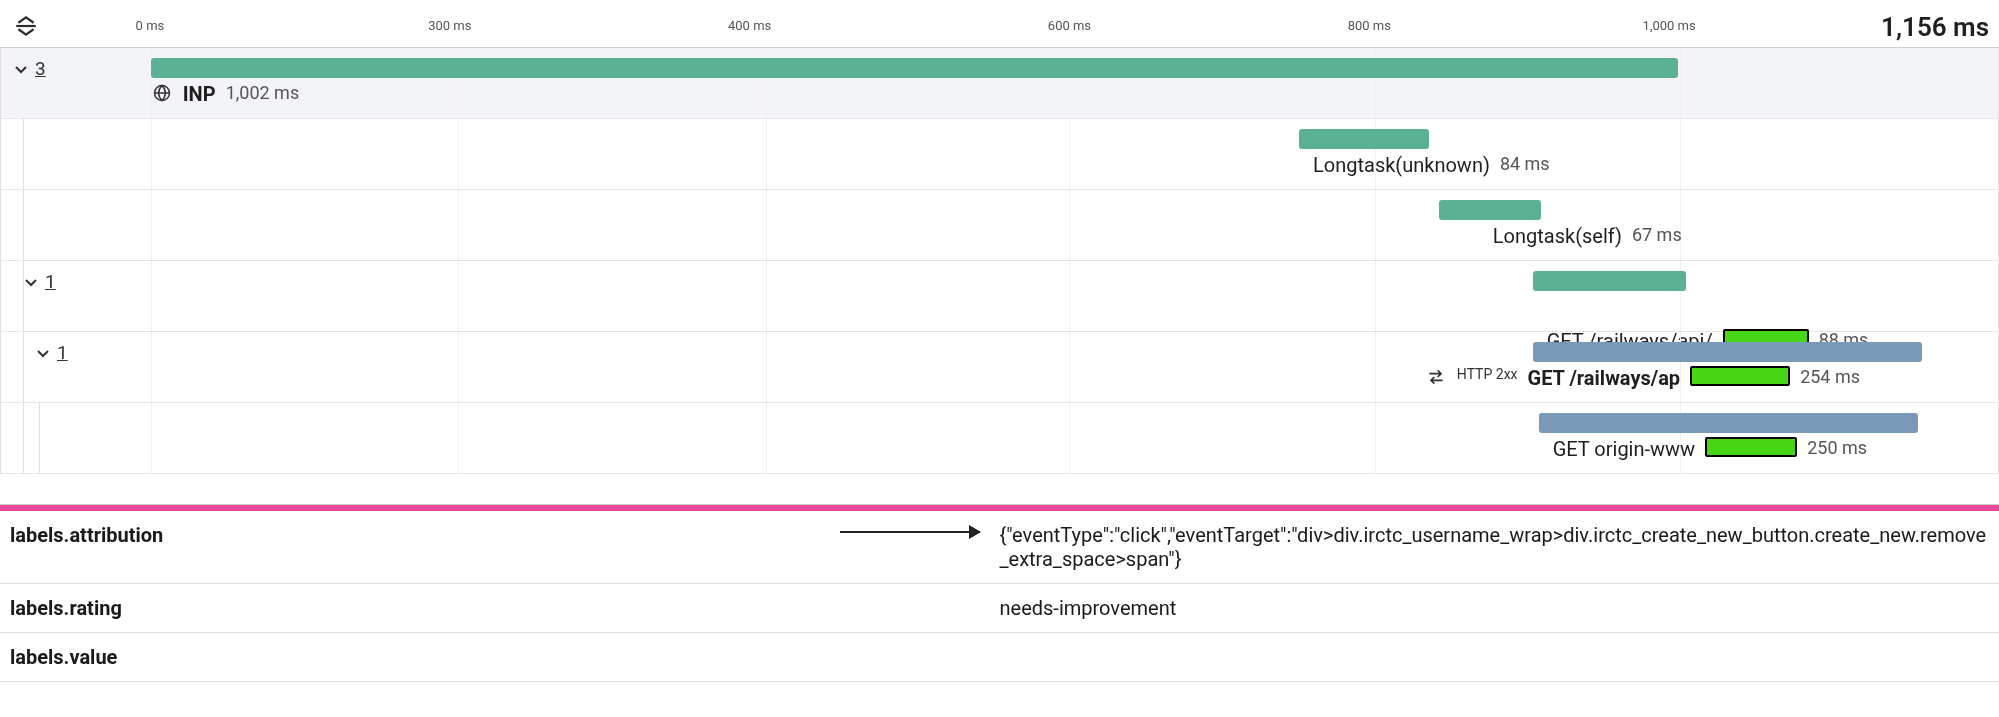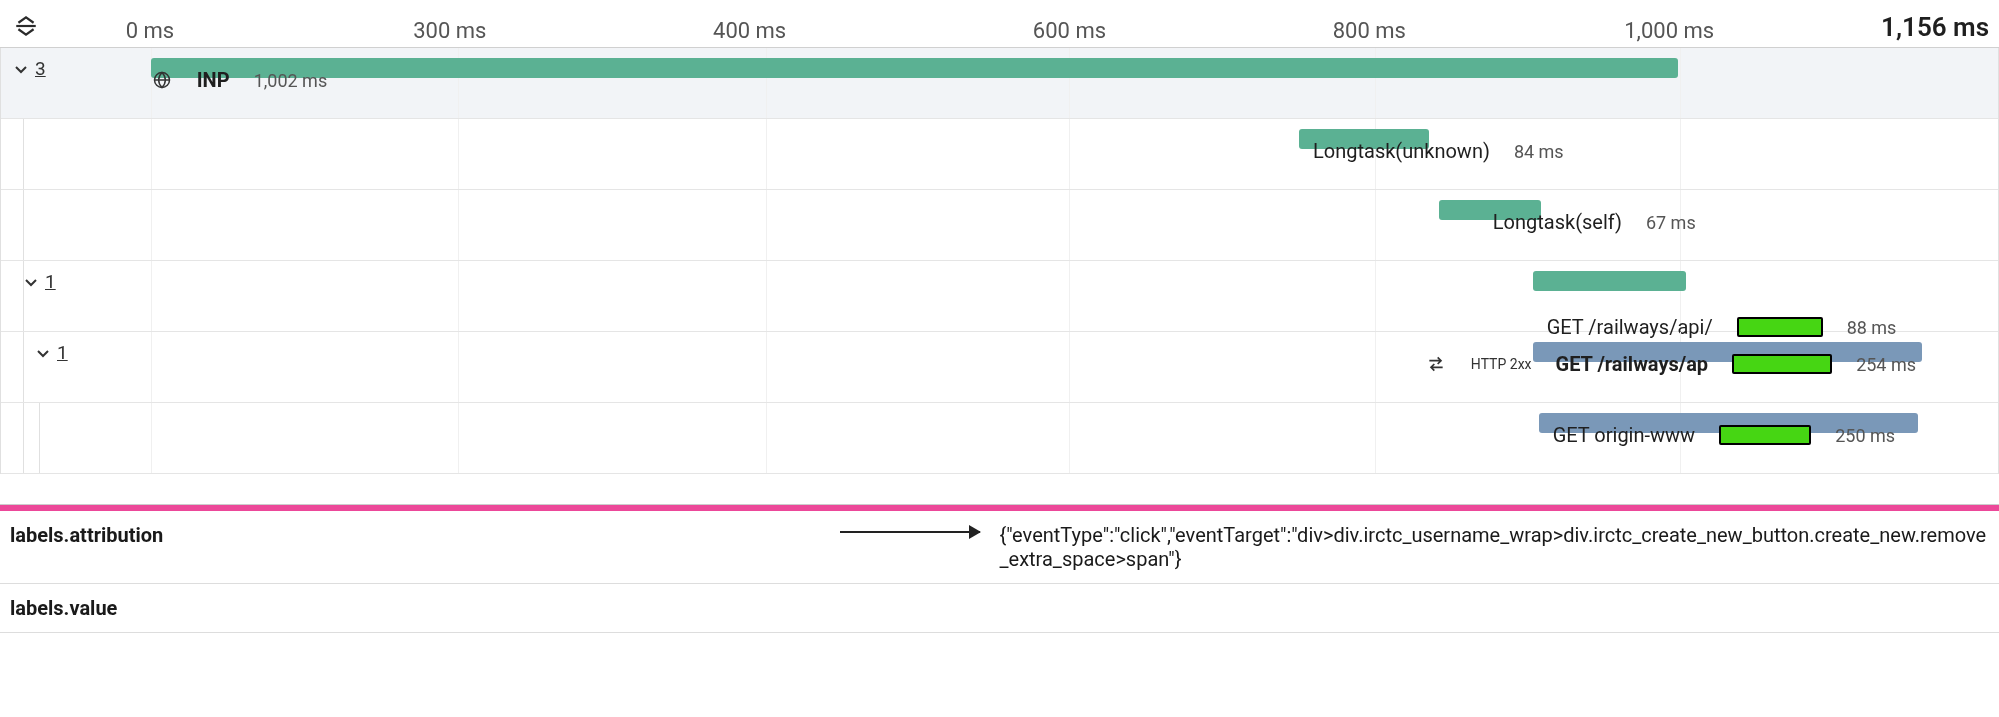--- a/index.html
+++ b/index.html
@@ -18,21 +18,21 @@
   .axis {
     position: relative;
     height: 48px;
     border-bottom: 1px solid #d0d0d0;
   }
   .axis .tick {
     position: absolute;
     top: 18px;
     transform: translateX(-50%);
     color: #555;
-    font-size: 22px;
+    font-size: 13px;
     white-space: nowrap;
   }
   .axis .end-tick {
     position: absolute;
     right: 10px;
     top: 12px;
     font-weight: 600;
     font-size: 26px;
     color: #1f1f1f;
   }
@@ -69,24 +69,24 @@
   .row .bar {
     position: absolute;
     top: 10px;
     height: 20px;
     border-radius: 3px;
   }
   .teal { background: #5bb193; }
   .slate { background: #7a98b8; }
   .label-line {
     position: absolute;
-    top: 20px;
+    top: 34px;
     display:flex;
-    align-items:center;
-    gap:24px;
+    align-items:flex-start;
+    gap:10px;
     font-size:20px;
     white-space: nowrap;
   }
   .label-line .name { font-weight: 400; }
   .label-line .bold { font-weight: 700; }
   .label-line .dur { color:#555; font-size:18px; }
   .globe { width:22px;height:22px;display:inline-flex;align-items:center;justify-content:center;color:#333;}
   .http-badge {font-size:14px;color:#333;}
   .redact{
     display:inline-block;
@@ -286,16 +286,20 @@
       </div>
     </div>
 </div>
 
 <div class="details" id="details">
     <div class="drow" style="position: relative;">
       <div class="dkey">labels.attribution</div>
       <div class="dval">{"eventType":"click","eventTarget":"div&gt;div.irctc_username_wrap&gt;div.irctc_create_new_button.create_new.remove_extra_space&gt;span"}</div>
       <div class="annot-arrow" style="left: 42%; width: 7%; top: 20px;"></div>
     </div>
+    <div class="drow">
+      <div class="dkey">labels.rating</div>
+      <div class="dval">needs-improvement</div>
+    </div>
     <div class="drow alt">
       <div class="dkey">labels.value</div>
     </div>
   </div>
 
 </body></html>

